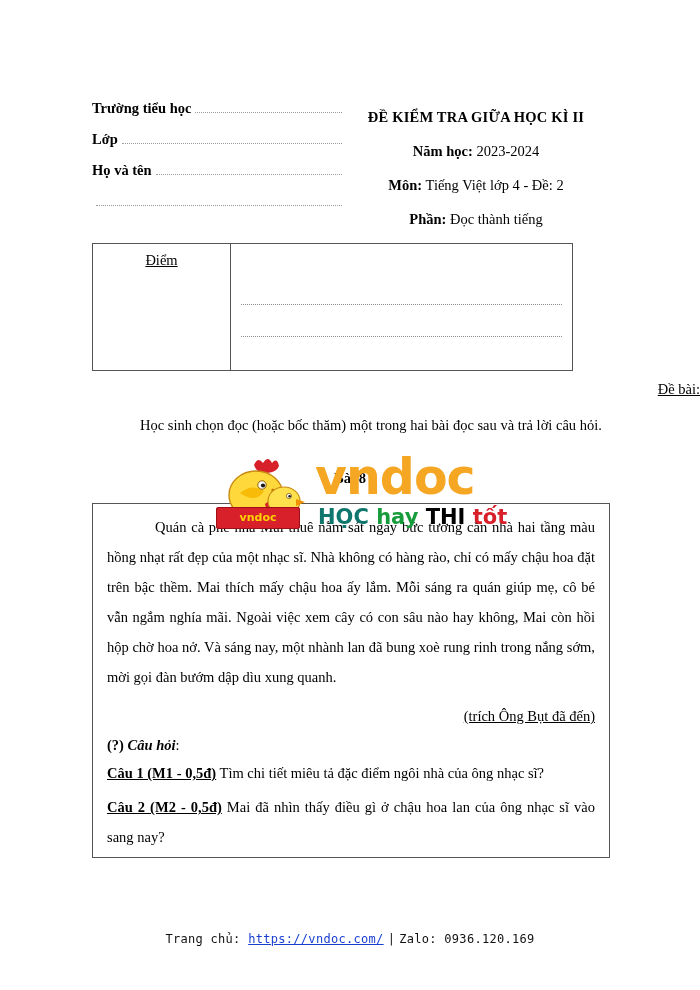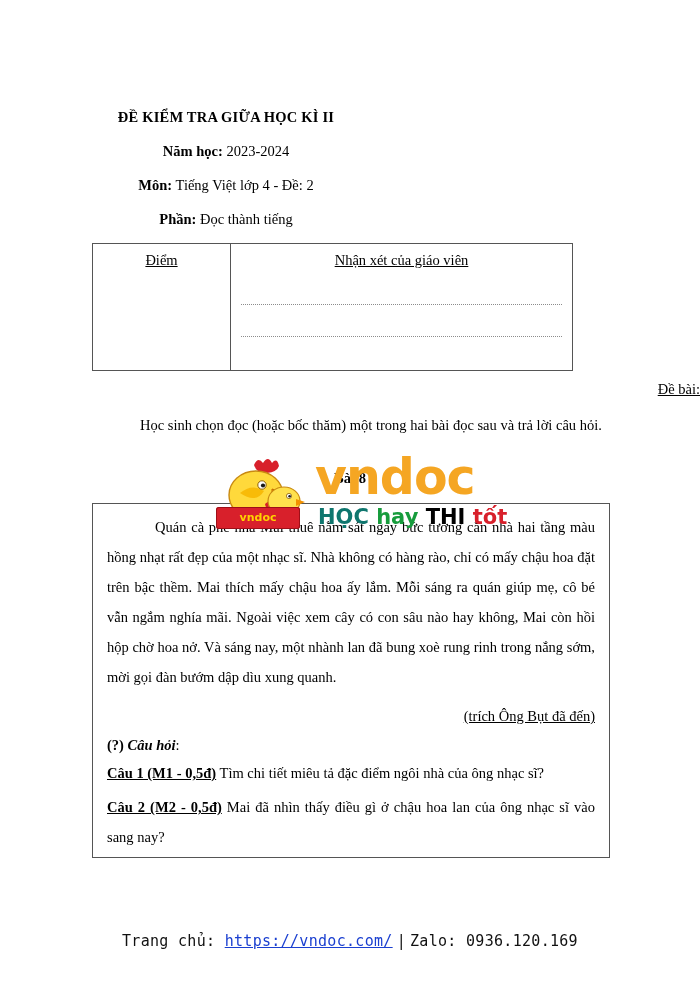--- a/index.html
+++ b/index.html
@@ -254,37 +254,55 @@
     line-height: 16px;
   }
 
   
   .footer {
     position: absolute;
     left: 0; right: 0;
     top: 932px;
     text-align: center;
     font-family: "DejaVu Sans Mono", "Liberation Mono", monospace;
-    font-size: 15px;
+    font-size: 12px;
     color: #111;
     letter-spacing: .3px;
   }
   .footer a {
     color: #1a3fd0;
     text-decoration: underline;
   }
   .footer .sep { color: #111; padding: 0 4px; }
 </style>
 </head>
 <body>
 
 <div class="page">
 
   <div class="header">
 
+    <div class="hdr-left">
+      <div class="form-row">
+        <span class="form-label">Trường tiểu học</span>
+        <span class="dots"></span>
+      </div>
+      <div class="form-row">
+        <span class="form-label">Lớp</span>
+        <span class="dots"></span>
+      </div>
+      <div class="form-row">
+        <span class="form-label">Họ và tên</span>
+        <span class="dots"></span>
+      </div>
+      <div class="form-row full">
+        <span class="form-label"></span>
+        <span class="dots"></span>
+      </div>
+    </div>
 
     <div class="hdr-right">
       <div class="exam-title">ĐỀ KIỂM TRA GIỮA HỌC KÌ II</div>
       <div class="hdr-line">
         <b>Năm học:</b>
         <span>2023-2024</span>
       </div>
       <div class="hdr-line">
         <b>Môn:</b>
         <span>Tiếng Việt lớp 4 - Đề: 2</span>
@@ -294,23 +312,20 @@
         <span>Đọc thành tiếng</span>
       </div>
     </div>
   </div>
 
   <div class="score-table">
     <div class="score-col">
       <span class="th">Điểm</span>
     </div>
     <div class="comment-col">
-      <div class="comment-head">
-        <span class="th">Nhận xét của giáo viên</span>
-      </div>
       <div class="cdots one"></div>
       <div class="cdots two"></div>
     </div>
   </div>
 
   <div class="debai-title">
     <span>Đề bài:</span>
   </div>
   <div class="instruction">Học sinh chọn đọc (hoặc bốc thăm) một trong hai bài đọc sau và trả lời câu hỏi.</div>
 

